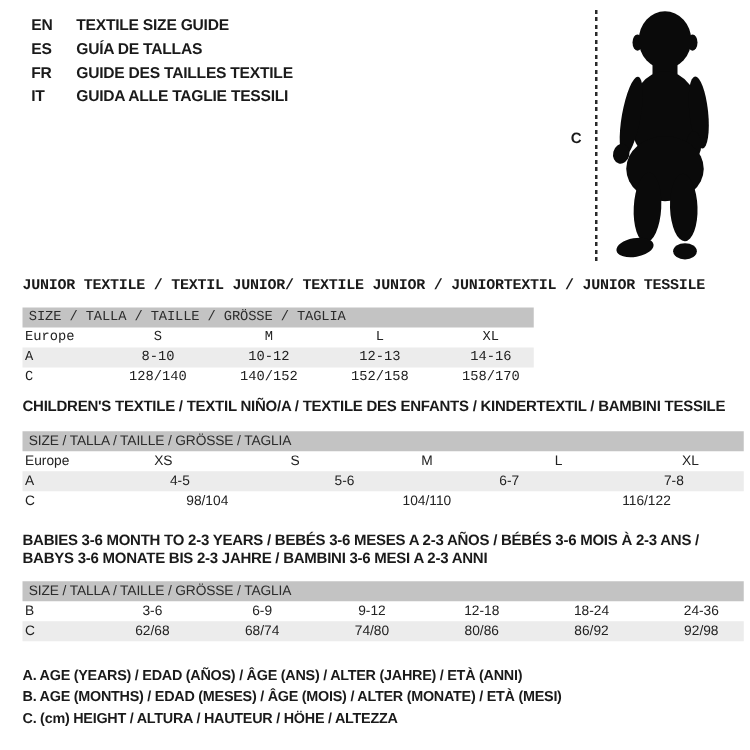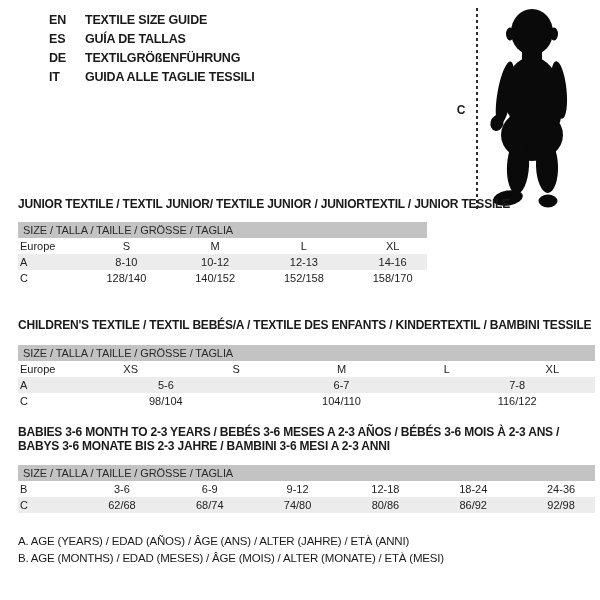--- a/index.html
+++ b/index.html
@@ -7,69 +7,69 @@
   body {
     width:600px; height:600px;
     font-family:"Liberation Sans","DejaVu Sans",sans-serif;
     color:var(--text,#1a1a1a);
   }
   .page { position:relative; width:600px; height:600px; background:#fff; overflow:hidden; }
 
   
   .lang-list { position:absolute; left:25px; top:10px; }
   .lang-row { display:flex; height:19px; align-items:center; }
-  .lang-code { width:36px; font-weight:700; font-size:12.5px; letter-spacing:-0.2px;margin-left:24px; }
+  .lang-code { width:36px; font-weight:700; font-size:12.5px; letter-spacing:-0.2px; }
   .lang-label { font-weight:700; font-size:12.5px; letter-spacing:-0.2px; white-space:nowrap; }
 
   
   .figure { position:absolute; left:440px; top:0; width:160px; height:215px; }
   .c-label { position:absolute; left:12px; top:103px; width:18px; text-align:center; font-weight:700; font-size:12px; }
   .dotted { position:absolute; left:36px; top:8px; width:2px; height:203px;
             background:repeating-linear-gradient(to bottom,#2a2a2a 0 3px,transparent 3px 6px); }
   .baby { position:absolute; left:46px; top:4px; }
 
   
   .tsec { position:absolute; left:18px; }
-  .t0 { top:197px; width:409px; }
+  .t0 { top:221px; width:409px;font-family:Liberation Mono, monospace; }
   .t1 { top:318px; width:577px; }
   .t2 { top:425px; width:577px; }
   .tbl-title { font-weight:700; font-size:12px; line-height:14px; letter-spacing:-0.2px; white-space:nowrap; }
   .sizebar { height:16px; background:var(--size-bar,#c3c3c3); font-size:11px; line-height:16px;
              padding-left:5px; color:#2b2b2b; letter-spacing:-0.1px; }
   .t0 .sizebar { margin-top:11px; }
   .t1 .sizebar { margin-top:13px; }
   .t2 .sizebar { margin-top:12px; }
   .trow { display:flex; height:16px; font-size:11px; line-height:16px; color:#222;gap:20px; }
   .trow:nth-child(even) { background:var(--row-stripe,#ececec); }
   .tcell { flex:1; text-align:center; white-space:nowrap; }
   .tcell.first { flex:0 0 54px; text-align:left; padding-left:2px; }
   .t1 .tcell.first, .t2 .tcell.first { flex:0 0 50px; }
 
   
   .legend { position:absolute; left:18px; top:533px; }
-  .legend-line { font-weight:400; font-size:11.5px; line-height:17px; letter-spacing:-0.2px; white-space:nowrap; }
+  .legend-line { font-weight:700; font-size:11.5px; line-height:17px; letter-spacing:-0.2px; white-space:nowrap; }
 </style>
 </head>
 <body>
 
 <div class="page">
 
   <div class="lang-list">
 
   <div class="lang-row">
       <span class="lang-code">EN</span>
       <span class="lang-label">TEXTILE SIZE GUIDE</span>
     </div>
       <div class="lang-row">
       <span class="lang-code">ES</span>
       <span class="lang-label">GUÍA DE TALLAS</span>
     </div>
       <div class="lang-row">
-      <span class="lang-code">DE</span>
-      <span class="lang-label">TEXTILGRÖßENFÜHRUNG</span>
+      <span class="lang-code">FR</span>
+      <span class="lang-label">GUIDE DES TAILLES TEXTILE</span>
     </div>
       <div class="lang-row">
       <span class="lang-code">IT</span>
       <span class="lang-label">GUIDA ALLE TAGLIE TESSILI</span>
     </div>
     </div>
 
   <div class="figure">
     <span class="c-label">C</span>
     <div class="dotted"></div>
@@ -116,34 +116,35 @@
           <div class="tcell">128/140</div>
           <div class="tcell">140/152</div>
           <div class="tcell">152/158</div>
           <div class="tcell">158/170</div>
         </div>
       </div>
   </section>
 
   <section class="tsec t1">
     <div class="tbl-title">
-        <div>CHILDREN'S TEXTILE / TEXTIL BEBÉS/A / TEXTILE DES ENFANTS / KINDERTEXTIL / BAMBINI TESSILE</div>
+        <div>CHILDREN'S TEXTILE / TEXTIL NIÑO/A / TEXTILE DES ENFANTS / KINDERTEXTIL / BAMBINI TESSILE</div>
       </div>
     <div class="sizebar"><span>SIZE / TALLA / TAILLE / GRÖSSE / TAGLIA</span></div>
     <div class="grid">
         <div class="trow">
           <div class="tcell first">Europe</div>
           <div class="tcell">XS</div>
           <div class="tcell">S</div>
           <div class="tcell">M</div>
           <div class="tcell">L</div>
           <div class="tcell">XL</div>
         </div>
         <div class="trow">
           <div class="tcell first">A</div>
+          <div class="tcell">4-5</div>
           <div class="tcell">5-6</div>
           <div class="tcell">6-7</div>
           <div class="tcell">7-8</div>
         </div>
         <div class="trow">
           <div class="tcell first">C</div>
           <div class="tcell">98/104</div>
           <div class="tcell">104/110</div>
           <div class="tcell">116/122</div>
         </div>
@@ -175,15 +176,16 @@
           <div class="tcell">86/92</div>
           <div class="tcell">92/98</div>
         </div>
       </div>
   </section>
 
   <div class="legend">
 
   <div class="legend-line">A. AGE (YEARS) / EDAD (AÑOS) / ÂGE (ANS) / ALTER (JAHRE) / ETÀ (ANNI)</div>
       <div class="legend-line">B. AGE (MONTHS) / EDAD (MESES) / ÂGE (MOIS) / ALTER (MONATE) / ETÀ (MESI)</div>
+      <div class="legend-line">C. (cm) HEIGHT / ALTURA / HAUTEUR / HÖHE / ALTEZZA</div>
     </div>
 
 </div>
 
 </body></html>

